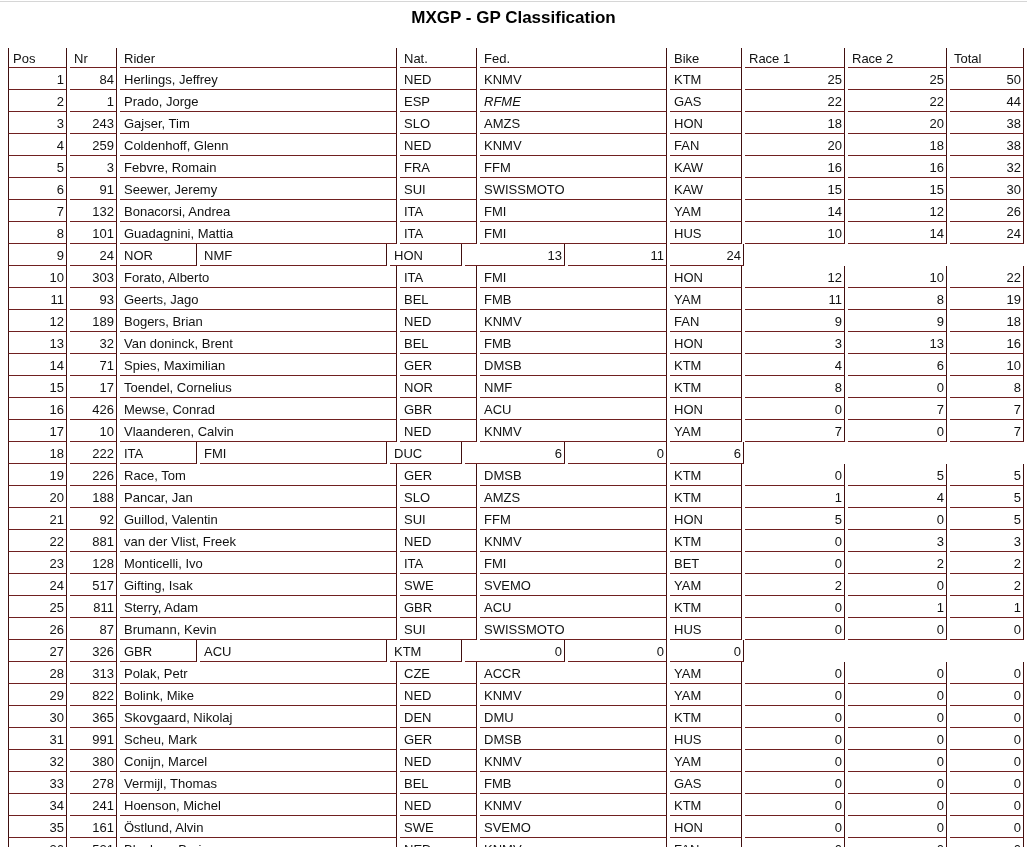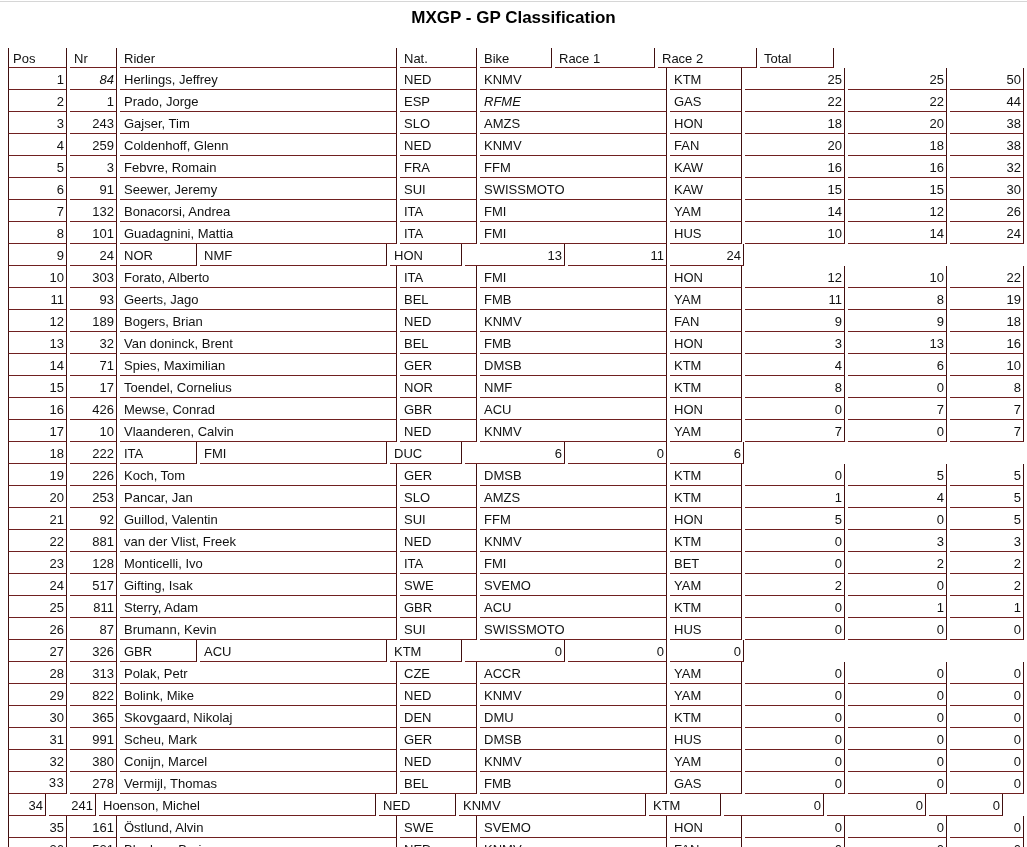--- a/index.html
+++ b/index.html
@@ -33,28 +33,29 @@
 
 <div class="page">
   <div class="top-rule"></div>
   <div class="title">MXGP - GP Classification</div>
   <div class="table" id="classification-table">
     <div class="row header-row" id="header-row">
         <div class="cell align-left" style="width: 59px;">Pos</div>
         <div class="cell align-left" style="width: 47px;">Nr</div>
         <div class="cell align-left" style="width: 277px;">Rider</div>
         <div class="cell align-left" style="width: 77px;">Nat.</div>
+        <div class="cell align-left" style="width: 187px;">Fed.</div>
         <div class="cell align-left" style="width: 72px;">Bike</div>
         <div class="cell align-left" style="width: 100px;">Race 1</div>
         <div class="cell align-left" style="width: 99px;">Race 2</div>
         <div class="cell align-left" style="width: 74px;">Total</div>
       </div>
   <div class="row">
         <div class="cell align-right" style="width: 59px;">1</div>
-        <div class="cell align-right" style="width: 47px; font-style: italic;">84</div>
+        <div class="cell align-right" style="width: 47px;">84</div>
         <div class="cell align-left" style="width: 277px;">Herlings, Jeffrey</div>
         <div class="cell align-left" style="width: 77px;">NED</div>
         <div class="cell align-left" style="width: 187px;">KNMV</div>
         <div class="cell align-left" style="width: 72px;">KTM</div>
         <div class="cell align-right" style="width: 100px;">25</div>
         <div class="cell align-right" style="width: 99px;">25</div>
         <div class="cell align-right" style="width: 74px;">50</div>
       </div>
       <div class="row">
         <div class="cell align-right" style="width: 59px;">2</div>
@@ -237,31 +238,31 @@
         <div class="cell align-left" style="width: 77px;">ITA</div>
         <div class="cell align-left" style="width: 187px;">FMI</div>
         <div class="cell align-left" style="width: 72px;">DUC</div>
         <div class="cell align-right" style="width: 100px;">6</div>
         <div class="cell align-right" style="width: 99px;">0</div>
         <div class="cell align-right" style="width: 74px;">6</div>
       </div>
       <div class="row">
         <div class="cell align-right" style="width: 59px;">19</div>
         <div class="cell align-right" style="width: 47px;">226</div>
-        <div class="cell align-left" style="width: 277px;">Koch, Tom</div>
+        <div class="cell align-left" style="width: 277px;">Race, Tom</div>
         <div class="cell align-left" style="width: 77px;">GER</div>
         <div class="cell align-left" style="width: 187px;">DMSB</div>
         <div class="cell align-left" style="width: 72px;">KTM</div>
         <div class="cell align-right" style="width: 100px;">0</div>
         <div class="cell align-right" style="width: 99px;">5</div>
         <div class="cell align-right" style="width: 74px;">5</div>
       </div>
       <div class="row">
         <div class="cell align-right" style="width: 59px;">20</div>
-        <div class="cell align-right" style="width: 47px;">253</div>
+        <div class="cell align-right" style="width: 47px;">188</div>
         <div class="cell align-left" style="width: 277px;">Pancar, Jan</div>
         <div class="cell align-left" style="width: 77px;">SLO</div>
         <div class="cell align-left" style="width: 187px;">AMZS</div>
         <div class="cell align-left" style="width: 72px;">KTM</div>
         <div class="cell align-right" style="width: 100px;">1</div>
         <div class="cell align-right" style="width: 99px;">4</div>
         <div class="cell align-right" style="width: 74px;">5</div>
       </div>
       <div class="row">
         <div class="cell align-right" style="width: 59px;">21</div>
@@ -388,32 +389,32 @@
         <div class="cell align-right" style="width: 47px;">380</div>
         <div class="cell align-left" style="width: 277px;">Conijn, Marcel</div>
         <div class="cell align-left" style="width: 77px;">NED</div>
         <div class="cell align-left" style="width: 187px;">KNMV</div>
         <div class="cell align-left" style="width: 72px;">YAM</div>
         <div class="cell align-right" style="width: 100px;">0</div>
         <div class="cell align-right" style="width: 99px;">0</div>
         <div class="cell align-right" style="width: 74px;">0</div>
       </div>
       <div class="row">
-        <div class="cell align-right" style="width: 59px; font-family: Liberation Mono, monospace;">33</div>
+        <div class="cell align-right" style="width: 59px;">33</div>
         <div class="cell align-right" style="width: 47px;">278</div>
         <div class="cell align-left" style="width: 277px;">Vermijl, Thomas</div>
         <div class="cell align-left" style="width: 77px;">BEL</div>
         <div class="cell align-left" style="width: 187px;">FMB</div>
         <div class="cell align-left" style="width: 72px;">GAS</div>
         <div class="cell align-right" style="width: 100px;">0</div>
         <div class="cell align-right" style="width: 99px;">0</div>
         <div class="cell align-right" style="width: 74px;">0</div>
       </div>
       <div class="row">
-        <div class="cell align-right" style="width: 38px;">34</div>
+        <div class="cell align-right" style="width: 59px;">34</div>
         <div class="cell align-right" style="width: 47px;">241</div>
         <div class="cell align-left" style="width: 277px;">Hoenson, Michel</div>
         <div class="cell align-left" style="width: 77px;">NED</div>
         <div class="cell align-left" style="width: 187px;">KNMV</div>
         <div class="cell align-left" style="width: 72px;">KTM</div>
         <div class="cell align-right" style="width: 100px;">0</div>
         <div class="cell align-right" style="width: 99px;">0</div>
         <div class="cell align-right" style="width: 74px;">0</div>
       </div>
       <div class="row">

